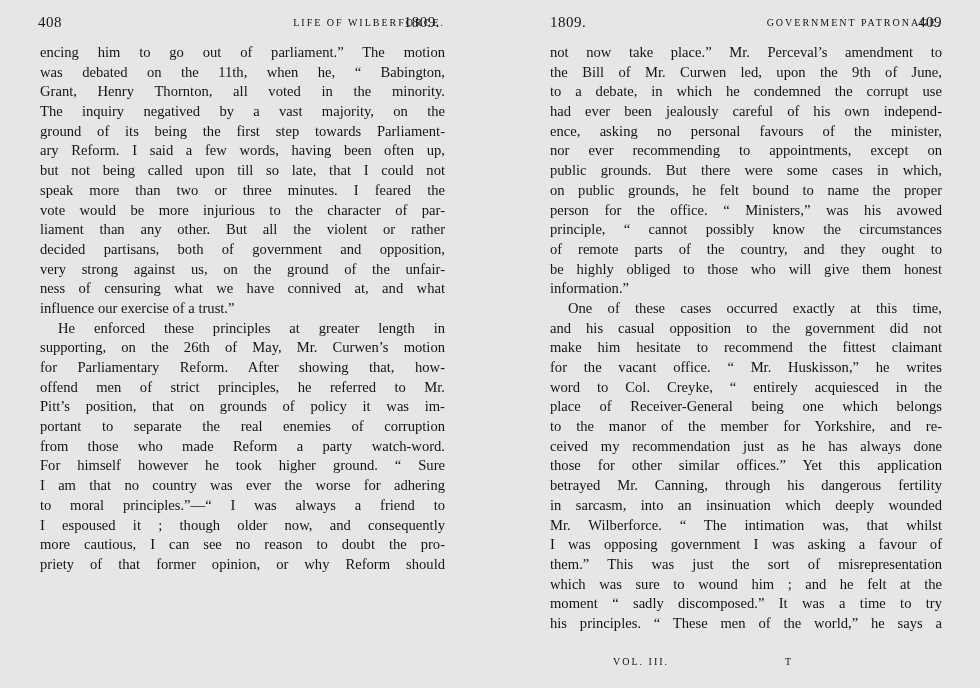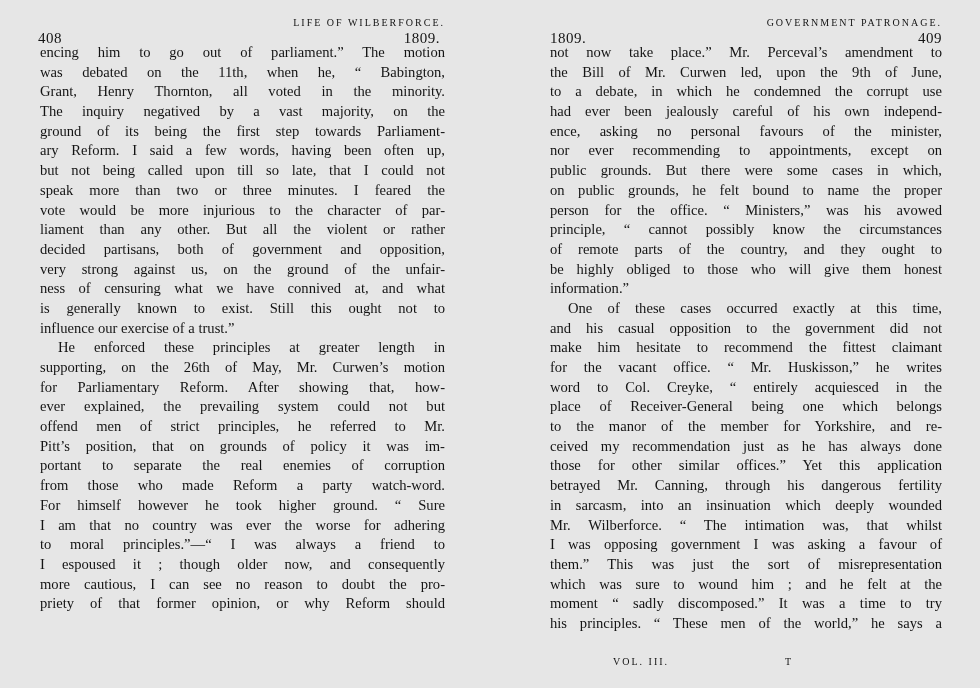--- a/index.html
+++ b/index.html
@@ -31,21 +31,21 @@
 
   .running-head {
     position: absolute;
     top: 14px;
     left: 0; right: 0;
     height: 20px;
     font-size: 14px;
   }
   .running-head .pnum, .running-head .year {
     position: absolute;
-    top: 16px;
+    top: 0;
     font-size: 15px;
     letter-spacing: 0.5px;
   }
   .running-head .title {
     position: absolute;
     top: 3px;
     left: 0; right: 0;
     text-align: right;
     font-size: 10px;
     letter-spacing: 2px;
@@ -111,26 +111,24 @@
         <span class="line">The inquiry negatived by a vast majority, on the</span>
         <span class="line">ground of its being the first step towards Parliament-</span>
         <span class="line">ary Reform.  I said a few words, having been often up,</span>
         <span class="line">but not being called upon till so late, that I could not</span>
         <span class="line">speak more than two or three minutes.   I feared the</span>
         <span class="line">vote would be more injurious to the character of par-</span>
         <span class="line">liament than any other.   But all the violent or rather</span>
         <span class="line">decided partisans, both of government and opposition,</span>
         <span class="line">very strong against us, on the ground of the unfair-</span>
         <span class="line">ness of censuring what we have connived at, and what</span>
-        <span class="line">is generally known to exist.   Still this ought not to</span>
         <span class="line last">influence our exercise of a trust.”</span>
         <span class="line indent">He enforced these principles at greater length in</span>
         <span class="line">supporting, on the 26th of May, Mr. Curwen’s motion</span>
         <span class="line">for Parliamentary Reform.   After showing that, how-</span>
-        <span class="line">ever explained, the prevailing system could not but</span>
         <span class="line">offend men of strict principles, he referred to Mr.</span>
         <span class="line">Pitt’s position, that on grounds of policy it was im-</span>
         <span class="line">portant to separate the real enemies of corruption</span>
         <span class="line">from those who made Reform a party watch-word.</span>
         <span class="line">For himself however he took higher ground.   “ Sure</span>
         <span class="line">I am that no country was ever the worse for adhering</span>
         <span class="line">to moral principles.”—“ I was always a friend to</span>
         <span class="line">I espoused it ; though older now, and consequently</span>
         <span class="line">more cautious, I can see no reason to doubt the pro-</span>
         <span class="line">priety of that former opinion, or why Reform should</span>

